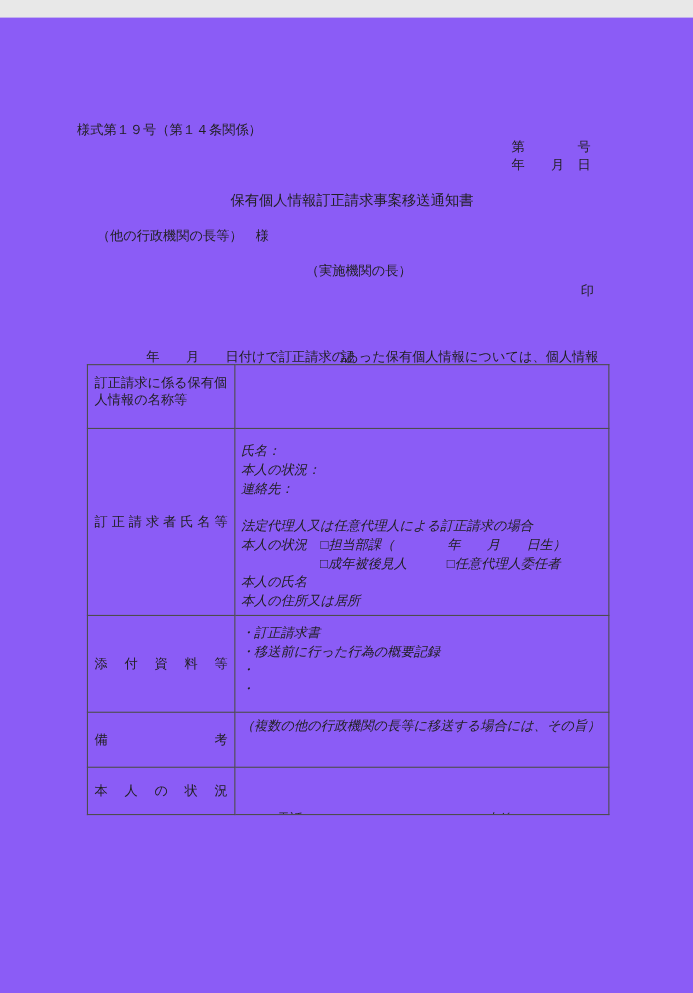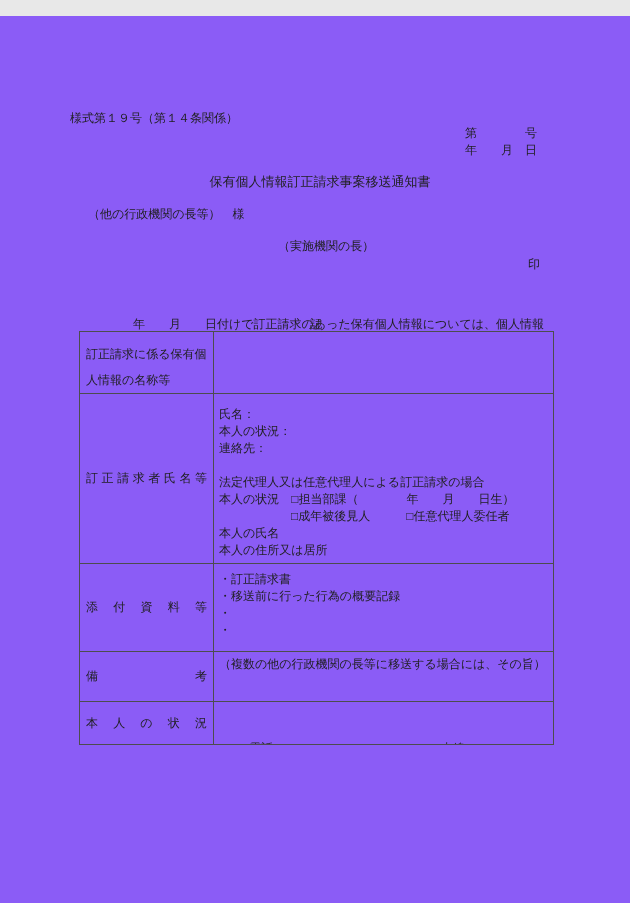--- a/index.html
+++ b/index.html
@@ -34,34 +34,34 @@
   .form-table th, .form-table td {
     border:1px solid #4d4d4d;
     font-weight:normal;
     font-size:12px;
     padding:0;
     vertical-align:middle;
     overflow:hidden;
   }
   .form-table th { padding:0 6px; text-align:left; }
   .label-justify { text-align:justify; text-align-last:justify; width:100%; }
-  .label-wrap    { word-break:break-all; line-height:26px; }
+  .label-wrap    { word-break:break-all; line-height:15px; }
 
   tr.r1 { height:58px;  }
   tr.r1 th { vertical-align:top; padding-top:9px; }
   tr.r2 { height:170px; }
   tr.r2 td { vertical-align:top; padding:12px 5px 0 5px; }
   tr.r3 { height:88px;  }
   tr.r3 td { vertical-align:top; padding:7px 5px 0 5px; }
   tr.r4 { height:50px;  }
   tr.r4 td { vertical-align:top; padding:4px 3px 0 5px; }
   tr.r5 { height:43px;  }
   tr.r5 td { vertical-align:bottom; padding:0 5px 4px 5px; }
 
-  .tline { height:17px; line-height:17px; white-space:pre; }
+  .tline { height:17px; line-height:17px; white-space:pre;font-style:italic; }
   .ext   { margin-left:168px; }
 </style>
 </head>
 <body>
 
 <div class="page">
 
   <div class="abs form-number">様式第１９号（第１４条関係）</div>
   <div class="abs doc-number">第　　　　号</div>
   <div class="abs date-line">年　　月　日</div>

